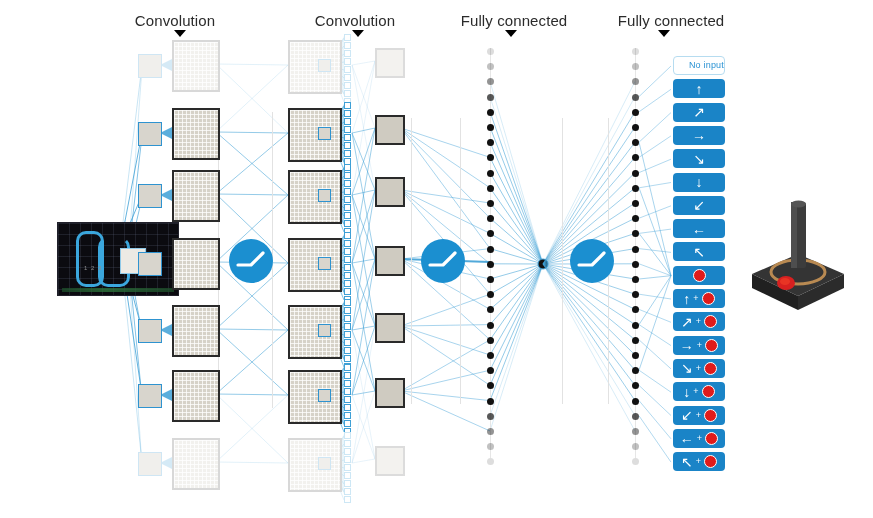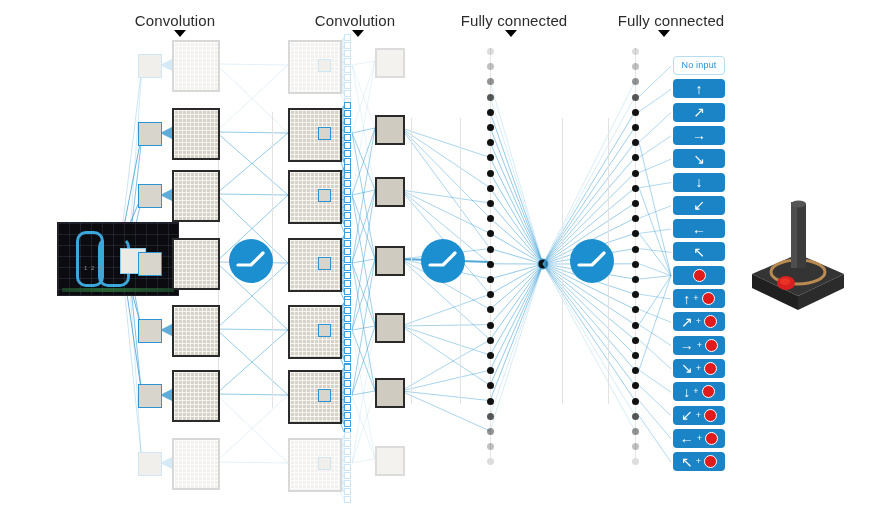--- a/index.html
+++ b/index.html
@@ -107,21 +107,21 @@
   }
   .act-btn .arw{font-size:14px;line-height:1;}
   .act-btn .plus{font-size:9px;margin:0 3px;opacity:.95;}
   .act-btn .fire{
     width:11px;height:11px;border-radius:50%;
     background:#e01b1b;border:1.5px solid #ffffff;display:inline-block;
   }
   .act-btn.noinput{
     background:#ffffff;color:#2b93d4;
     border:1.5px solid #b6dcf0;
-    font-size:9px;letter-spacing:.2px;
+    font-size:9px;letter-spacing:.2px;justify-content:flex-end;
   }
 
   
   .joy{position:absolute;}
 </style>
 </head>
 <body>
 
 <div id="stage">
 

